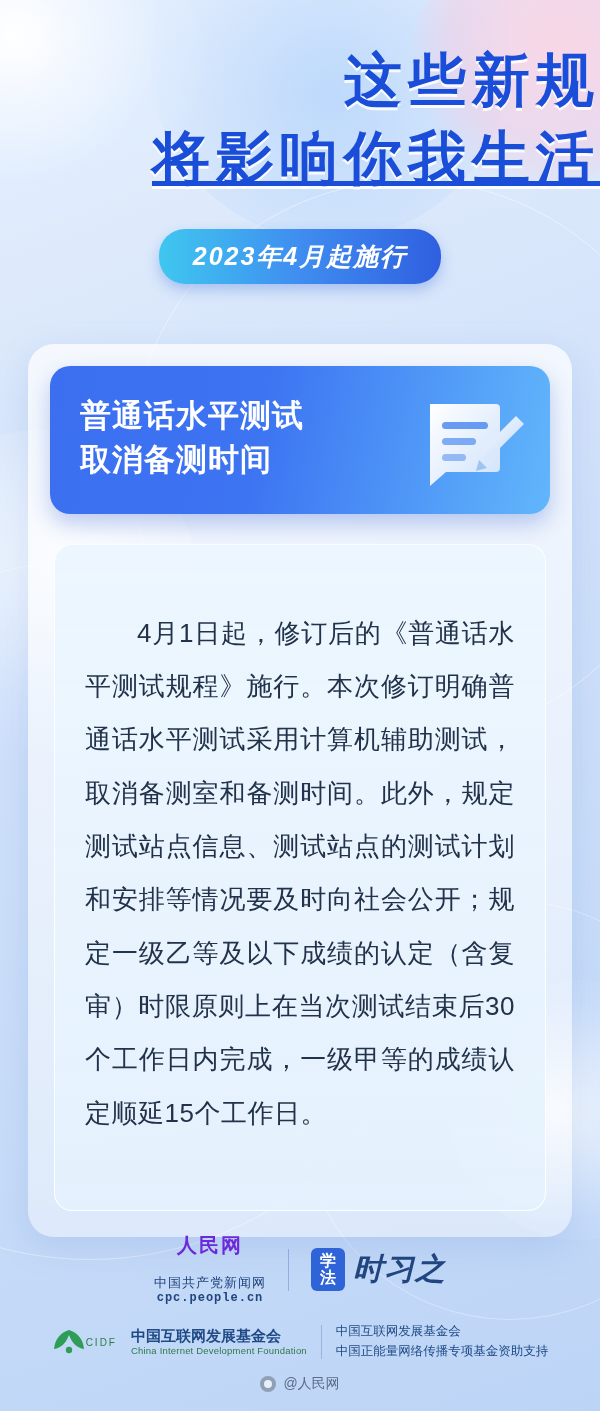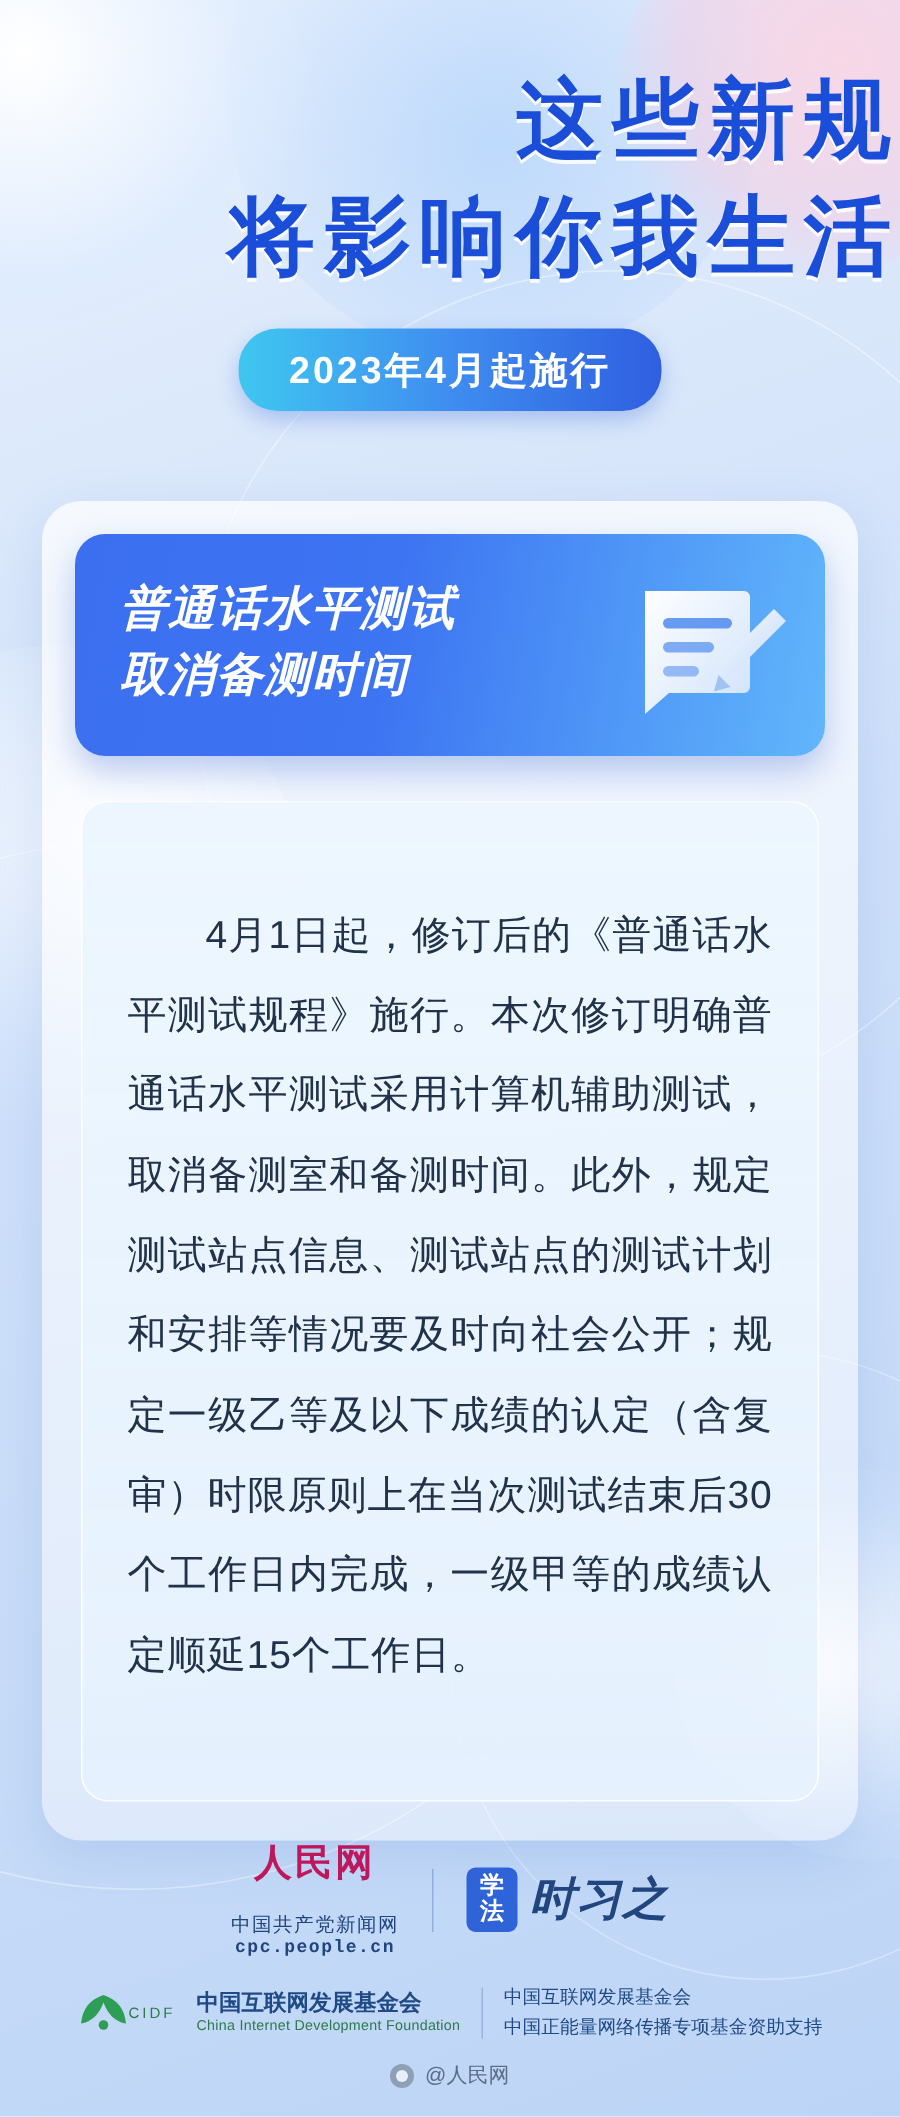--- a/index.html
+++ b/index.html
@@ -38,22 +38,22 @@
   
   .header { position: relative; padding-top: 46px; text-align: right; }
   .title-line {
     font-weight: 700;
     letter-spacing: 6px;
     line-height: 1.18;
     color: #1b4ed8;
     text-shadow: 0 3px 0 rgba(255,255,255,0.85);
   }
   .title-1 { font-size: 58px; }
-  .title-2 { font-size: 58px; margin-top: 10px; }
-  .subtitle-wrap { margin-top: 26px; display: flex; justify-content: center; }
+  .title-2 { font-size: 58px; margin-top: 10px; text-decoration: underline; }
+  .subtitle-wrap { margin-top: 36px; display: flex; justify-content: center; font-style: italic; }
   .subtitle {
     display: inline-block;
     padding: 11px 34px;
     border-radius: 26px;
     font-size: 25px;
     font-weight: 700;
     letter-spacing: 2px;
     color: #ffffff;
     background: linear-gradient(90deg, #3fc7f0 0%, #3f8df0 50%, #2f5fe0 100%);
     box-shadow: 0 6px 14px rgba(45,98,214,0.30);
@@ -71,21 +71,20 @@
 
   .banner {
     position: relative;
     margin: 8px 8px 0 8px;
     border-radius: 20px;
     background: linear-gradient(100deg, #3b6ff0 0%, #3d74f2 42%, #4f97f7 72%, #61b6fb 100%);
     box-shadow: 0 10px 22px rgba(45,93,210,0.30);
     padding: 28px 26px 30px 30px;
     min-height: 148px;
     overflow: hidden;
-    font-style: italic;
   }
   .banner-title {
     color: #ffffff;
     font-size: 31px;
     font-weight: 700;
     letter-spacing: 1px;
     line-height: 1.42;
     max-width: 330px;
   }
   .banner-icon {
@@ -118,21 +117,21 @@
   .logos {
     display: flex;
     align-items: center;
     justify-content: center;
     gap: 22px;
     padding-top: 6px;
   }
   .logo-people { text-align: center; line-height: 1.25; }
   .logo-people .brand {
     font-family: "Liberation Serif", "DejaVu Serif", serif;
-    font-size: 25px; font-weight: 700; color: #be185d; letter-spacing: 2px;
+    font-size: 20px; font-weight: 700; color: #6d28d9; letter-spacing: 2px;
   }
   .logo-people .sub1 { font-size: 13px; color: #20457f; letter-spacing: 1px; margin-top: 17px; }
   .logo-people .sub2 { font-family: "Liberation Mono", monospace; font-size: 12px; color: #20457f; letter-spacing: 1px; font-weight: bold; }
   .divider-v { width: 1px; height: 42px; background: rgba(60,100,170,0.35); }
   .logo-xuefa { display: flex; align-items: center; gap: 8px; }
   .xuefa-badge {
     background: #2f63d8; color: #fff; font-size: 16px; font-weight: 700;
     border-radius: 6px; padding: 5px 6px; line-height: 1.05; width: 34px; text-align: center;
   }
   .xuefa-text {

